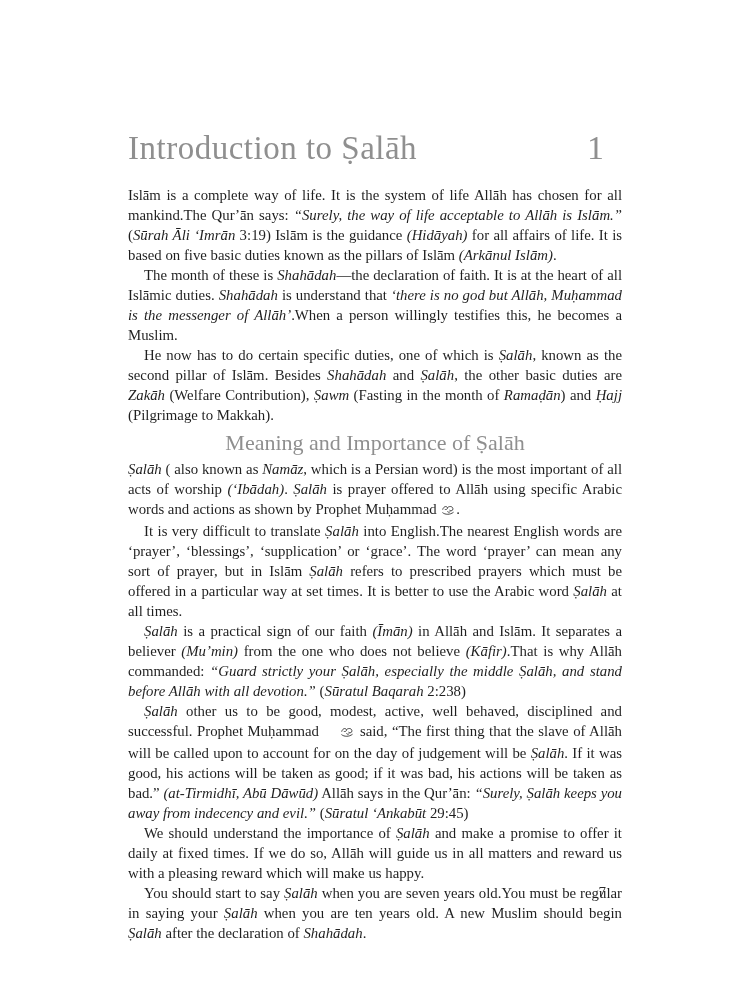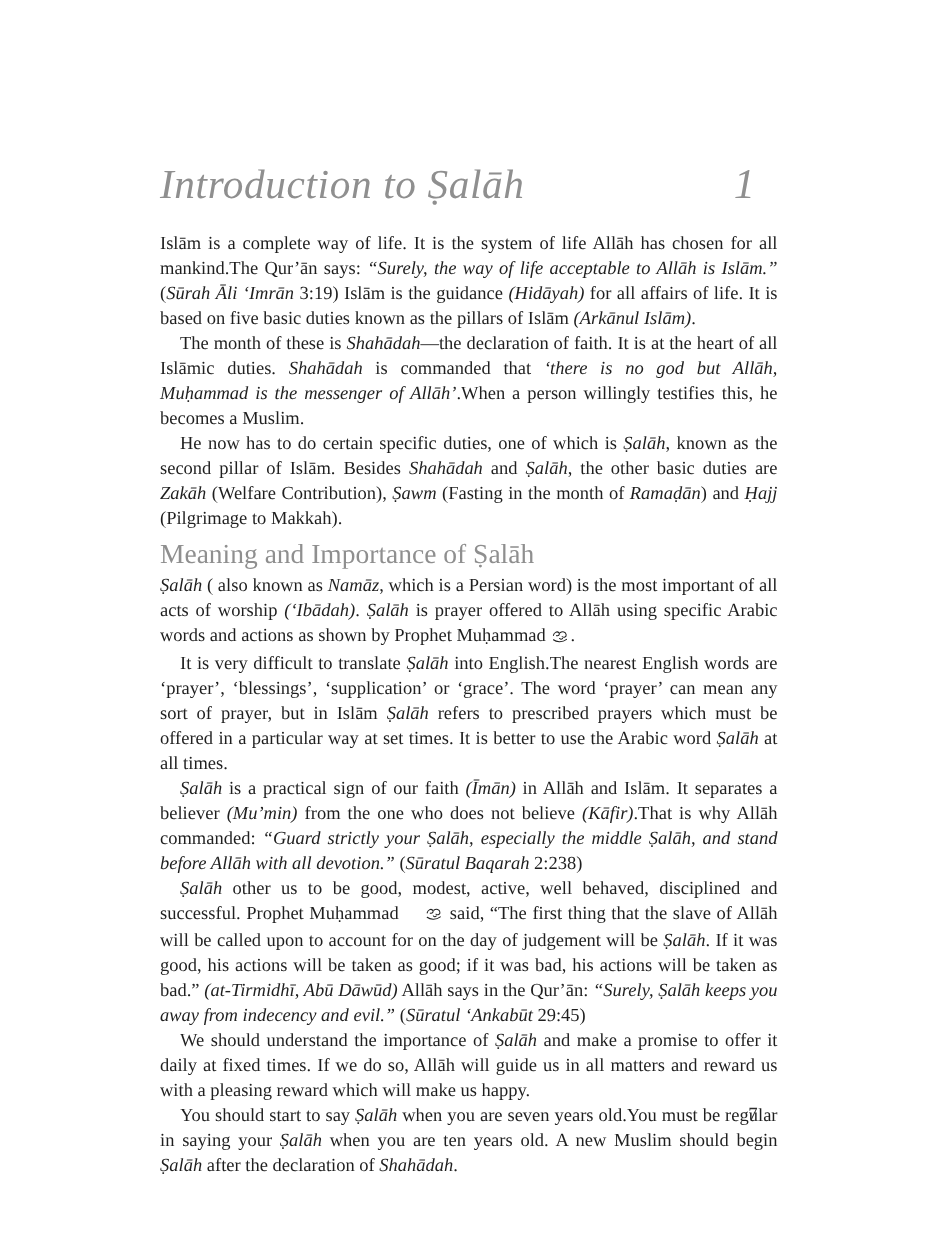--- a/index.html
+++ b/index.html
@@ -15,21 +15,20 @@
     box-sizing:border-box;
     padding:128px 128px 0 128px;
     overflow:hidden;
     font-family:"Liberation Serif","DejaVu Serif",serif;
   }
   .chapter-header{
     display:flex;
     justify-content:space-between;
     align-items:center;
     margin:0 0 17px 0;
-    font-style:italic;
   }
   .chapter-title{
     margin:0;
     font-family:"Liberation Serif","DejaVu Serif",serif;
     font-weight:normal;
     font-size:33px;
     line-height:40px;
     letter-spacing:0.5px;
     color:var(--heading-color);
   }
@@ -48,21 +47,21 @@
     hyphens:none;
   }
   .para{margin:0;}
   .para.indent{text-indent:16px;}
   .para em{font-style:italic;}
   .section-heading{
     font-family:"Liberation Serif","DejaVu Serif",serif;
     font-weight:normal;
     font-size:22px;
     line-height:26px;
-    text-align:left;
+    text-align:center;
     color:var(--heading-color);
     margin:5px 0 3px 0;
   }
   .honorific{
     display:inline-block;
     vertical-align:-2px;
     margin:0 1px;
     color:#222;
   }
   .honorific svg{display:inline-block;}
@@ -82,21 +81,21 @@
 <body>
 
 <div class="page">
   <header class="chapter-header">
     <h1 class="chapter-title">Introduction to Ṣalāh</h1>
     <div class="chapter-number">1</div>
   </header>
 
   <main class="page-body">
       <p class="para"><span>Islām is a complete way of life. It is the system of life Allāh has chosen for all mankind.The Qur’ān says: </span><em>“Surely, the way of life acceptable to Allāh is Islām.”</em><span> (</span><em>Sūrah Āli ‘Imrān</em><span> 3:19) Islām is the guidance </span><em>(Hidāyah)</em><span> for all affairs of life. It is based on five basic duties known as the pillars of Islām </span><em>(Arkānul Islām)</em><span>.</span></p>
-      <p class="para indent"><span>The month of these is </span><em>Shahādah</em><span>—the declaration of faith. It is at the heart of all Islāmic duties. </span><em>Shahādah</em><span> is commanded that </span><em>‘there is no god but Allāh, Muḥammad is the messenger of Allāh’</em><span>.When a person willingly testifies this, he becomes a Muslim.</span></p>
+      <p class="para indent"><span>The month of these is </span><em>Shahādah</em><span>—the declaration of faith. It is at the heart of all Islāmic duties. </span><em>Shahādah</em><span> is understand that </span><em>‘there is no god but Allāh, Muḥammad is the messenger of Allāh’</em><span>.When a person willingly testifies this, he becomes a Muslim.</span></p>
       <p class="para indent"><span>He now has to do certain specific duties, one of which is </span><em>Ṣalāh</em><span>, known as the second pillar of Islām. Besides </span><em>Shahādah</em><span> and </span><em>Ṣalāh</em><span>, the other basic duties are </span><em>Zakāh</em><span> (Welfare Contribution), </span><em>Ṣawm</em><span> (Fasting in the month of </span><em>Ramaḍān</em><span>) and </span><em>Ḥajj</em><span> (Pilgrimage to Makkah).</span></p>
       <h2 class="section-heading">Meaning and Importance of Ṣalāh</h2>
       <p class="para"><em>Ṣalāh</em><span> ( also known as </span><em>Namāz</em><span>, which is a Persian word) is the most important of all acts of worship </span><em>(‘Ibādah)</em><span>. </span><em>Ṣalāh</em><span> is prayer offered to Allāh using specific Arabic words and actions as shown by Prophet Muḥammad </span><span class="honorific" title="ﷺ"><svg viewBox="0 0 20 17" width="14" height="12" aria-hidden="true">
             <g fill="none" stroke="currentColor" stroke-width="1.2" stroke-linecap="round">
               <path d="M2.5 7.5 C3 4.5, 6.5 2.5, 8.5 4.2 C10.5 6, 8.5 8.5, 6 7.8"></path>
               <path d="M10 4.5 C13 2.5, 16.5 3.5, 17 6.5 C17.5 9.5, 14.5 10.5, 12.5 9"></path>
               <path d="M2.5 12.5 C6 15.5, 13 15.5, 17.5 12"></path>
               <path d="M9.5 11 C10.5 12, 12 12, 13 11"></path>
             </g>
           </svg></span><span>.</span></p>

